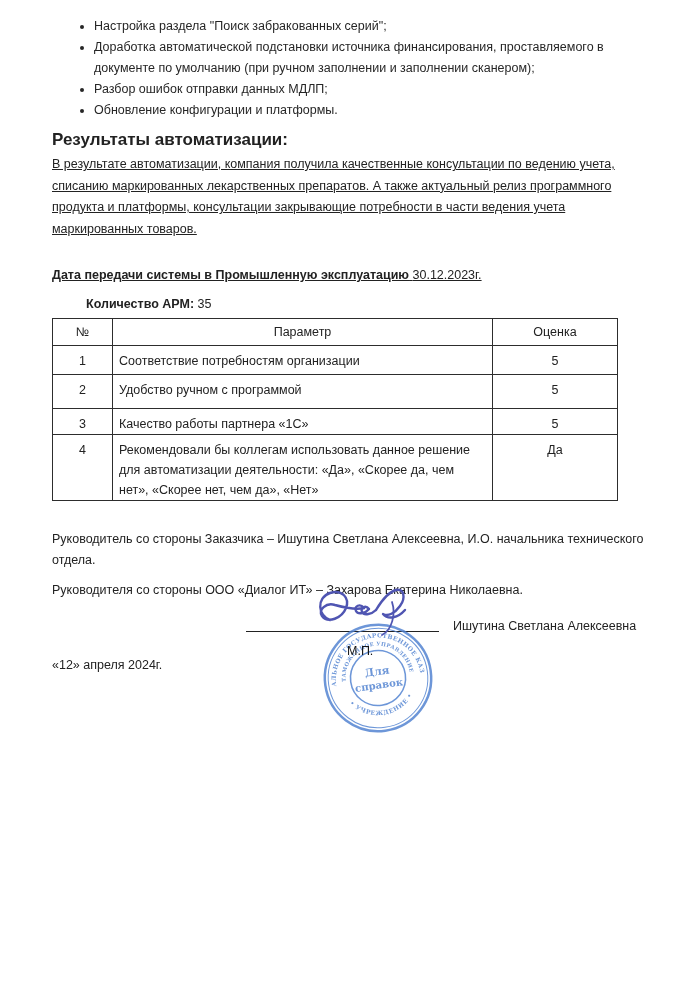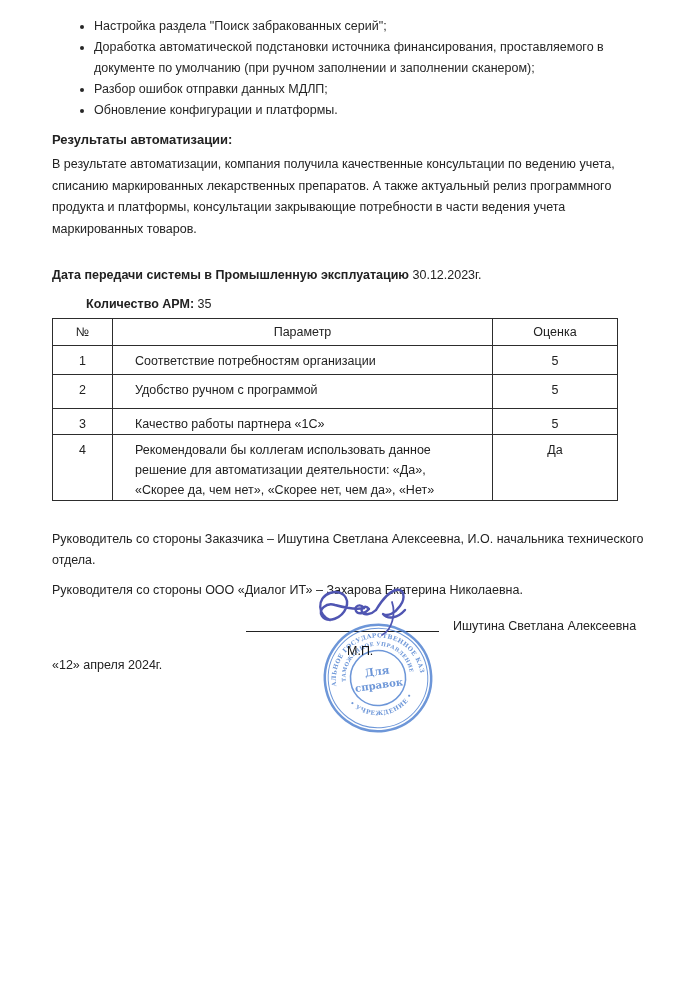--- a/index.html
+++ b/index.html
@@ -29,49 +29,50 @@
     padding-left: 42px;
     list-style: disc outside;
   }
   .bullets li {
     max-width: 556px;
     color: #262626;
   }
   .b { font-weight: 700; }
   .results-heading {
     margin-top: 8px;
-    font-size: 13px;
+    font-size: 17px;
     font-weight: 700;
   }
   .results-paragraph {
     margin-top: 4px;
     max-width: 592px;
     line-height: 21.5px;
-  }
-  .handover-line { margin-top: 25px; }
+    text-decoration: underline;
+  }
+  .handover-line { margin-top: 25px; text-decoration: underline; }
   .arm-line { margin-top: 8px; margin-left: 34px; }
   .score-table {
     margin-top: 3px;
     border-collapse: collapse;
     width: 565px;
     table-layout: fixed;
   }
   .score-table th, .score-table td {
     border: 1.5px solid #2d2d2d;
     font-size: 12.5px;
     font-weight: 400;
     line-height: 20px;
   }
   .score-table col.c-num { width: 60px; }
   .score-table col.c-param { width: 380px; }
   .score-table col.c-score { width: 125px; }
   .score-table thead th { height: 27px; text-align: center; vertical-align: middle; }
   .score-table td { vertical-align: top; padding-top: 5px; }
   .cell-num, .cell-score { text-align: center; }
-  .cell-param { text-align: left; padding-left: 22px; padding-right: 14px; }
+  .cell-param { text-align: left; padding-left: 6px; padding-right: 14px; }
   .row-1 td { height: 29px; }
   .row-2 td { height: 34px; }
   .row-3 td { height: 25px; }
   .row-4 td { height: 60px; }
   .managers-1 { margin-top: 28px; max-width: 596px; }
   .managers-2 { margin-top: 9px;  max-width: 596px; }
 
   
   .sig-label   { position: absolute; left: 52px;  top: 616px; white-space: nowrap; }
   .sig-line    { position: absolute; left: 246px; top: 631px; width: 193px; border-top: 1.6px solid #222; }

